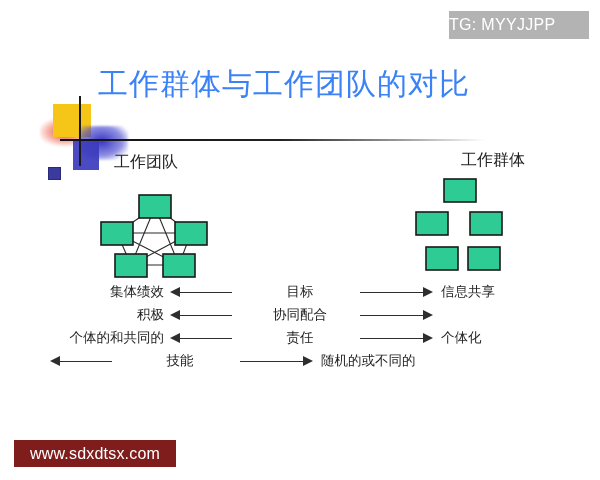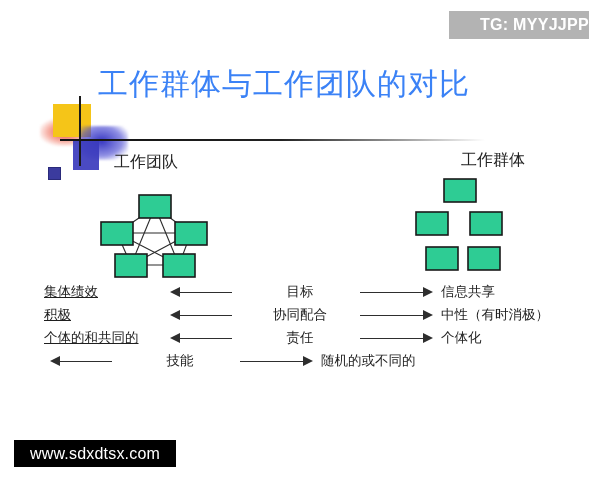--- a/index.html
+++ b/index.html
@@ -25,30 +25,29 @@
   
   .wm-top {
     position: absolute;
     left: 449px; top: 11px;
     width: 140px; height: 28px;
     background: #b3b3b3;
     color: #ffffff;
     font-family: "Liberation Sans", sans-serif;
     font-size: 16px;
     line-height: 28px;
-    text-align: right;
+    text-align: left;
     letter-spacing: 0.3px;
     white-space: nowrap;
-    font-weight: bold;
   }
   .wm-bottom {
     position: absolute;
     left: 14px; top: 440px;
     width: 162px; height: 27px;
-    background: #000000;
+    background: #7f1d1d;
     color: #ffffff;
     font-family: "Liberation Sans", sans-serif;
     font-size: 16px;
     line-height: 27px;
     text-align: center;
     letter-spacing: 0.2px;
     white-space: nowrap;
   }
 
   
@@ -136,22 +135,21 @@
     height: 23px;
     display: flex;
     align-items: center;
     font-family: "DejaVu Serif", "Liberation Serif", serif;
     font-size: 13.5px;
     color: #1f1f1f;
     white-space: nowrap;
   }
   .cmp-left {
     width: 120px;
-    text-align: left;
-    text-decoration: underline;
+    text-align: right;
   }
   .cmp-arrow-l {
     width: 90px;
     position: relative;
     height: 12px;
   }
   .cmp-mid {
     width: 92px;
     text-align: center;
   }
@@ -262,21 +260,20 @@
       <div class="cmp-left">积极</div>
       <div class="cmp-arrow-l">
         <span class="arrow-line"></span>
           <span class="arrow-head head-left"></span>
       </div>
       <div class="cmp-mid">协同配合</div>
       <div class="cmp-arrow-r">
         <span class="arrow-line"></span>
           <span class="arrow-head head-right"></span>
       </div>
-      <div class="cmp-right">中性（有时消极）</div>
     </div>
 
     <div class="cmp-row">
       <div class="cmp-left">个体的和共同的</div>
       <div class="cmp-arrow-l">
         <span class="arrow-line"></span>
           <span class="arrow-head head-left"></span>
       </div>
       <div class="cmp-mid">责任</div>
       <div class="cmp-arrow-r">

